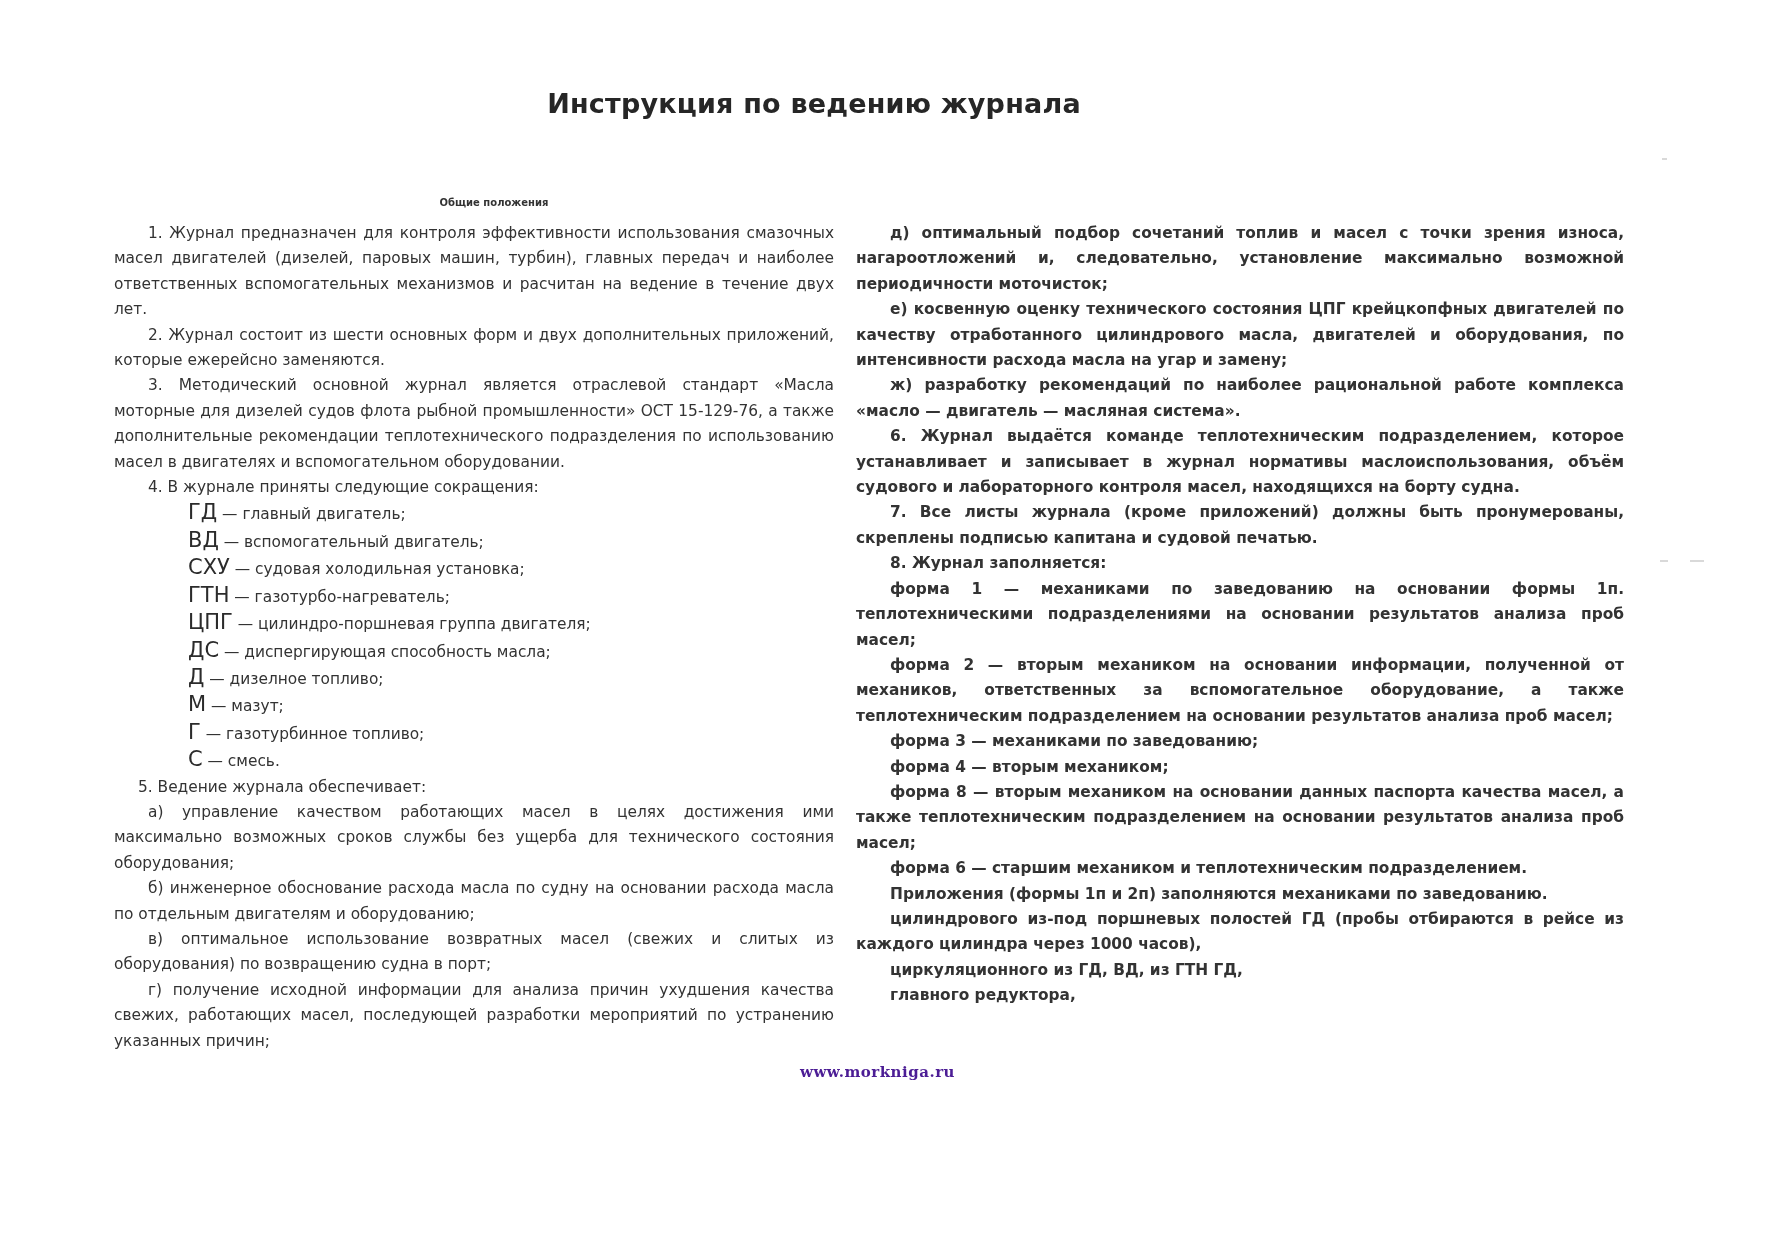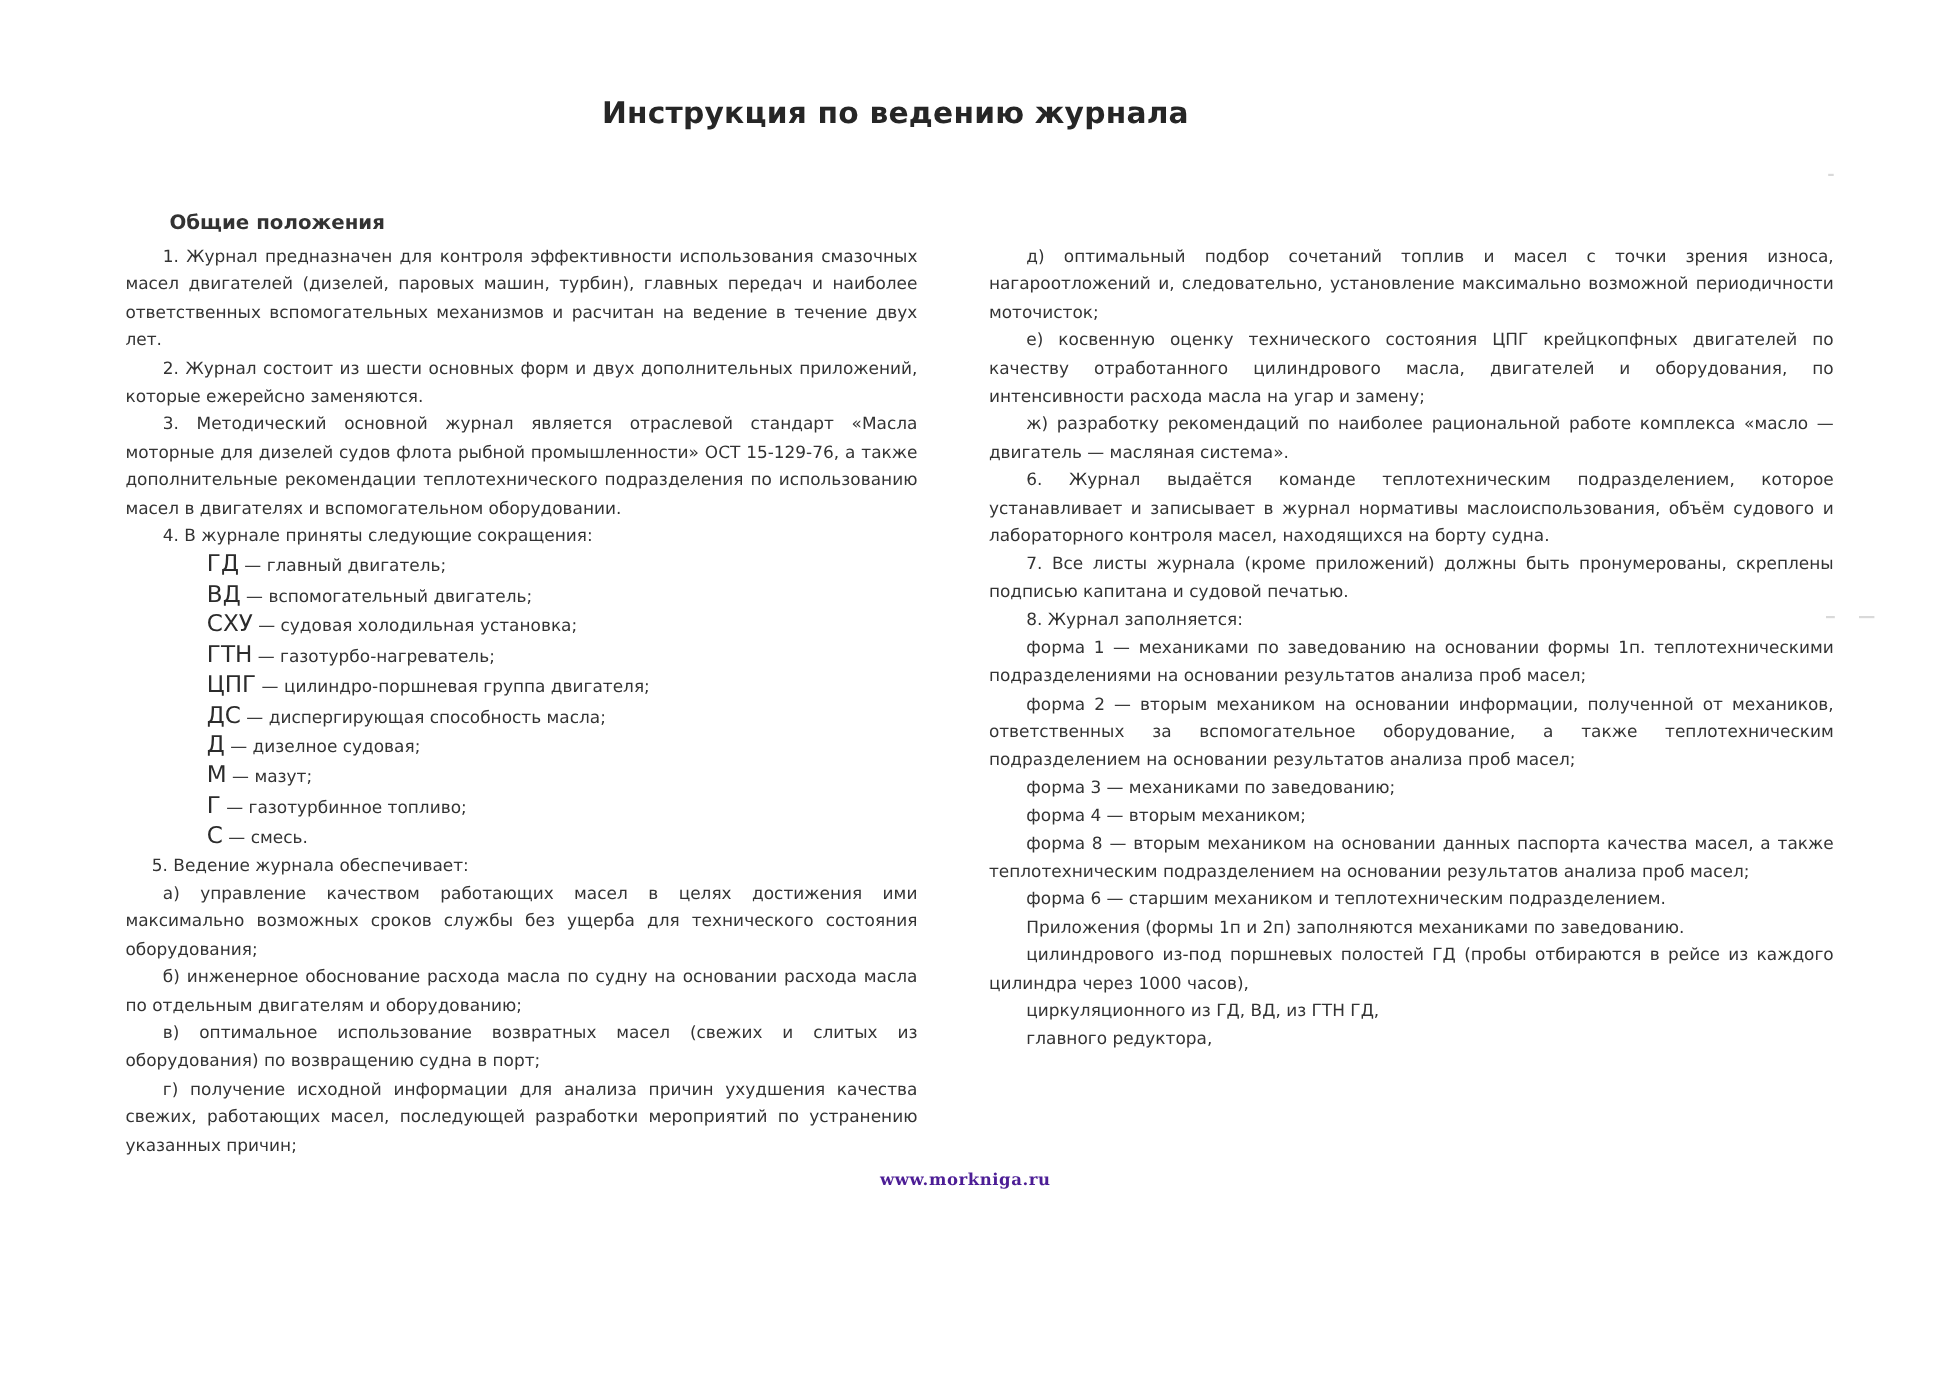--- a/index.html
+++ b/index.html
@@ -10,23 +10,23 @@
   .title {
     position:absolute; top:88px; left:0; width:1628px; text-align:center;
     font-family:"DejaVu Sans", sans-serif; font-weight:bold; font-size:27px; color:#262626;
     letter-spacing:0.2px;
   }
   .col {
     position:absolute; top:190px;
     font-size:15.4px; line-height:25.4px; color:#333;
   }
   .col.left { left:114px; width:720px; }
-  .col.right { left:899px; width:768px; top:221px; }
+  .col.right { left:856px; width:768px; top:221px;font-weight:bold; }
   .section-head {
-    text-align:left; font-weight:bold; font-size:18px; padding-left:40px; height:31px; line-height:25px;
+    text-align:center; font-weight:bold; font-size:10px; padding-left:40px; height:31px; line-height:25px;
   }
   .p { text-align:justify; text-indent:34px; margin:0; }
   .abbr { padding-left:74px; margin:0; }
   .abbr .key { font-size:21px; color:#2b2b2b; }
   .watermark {
     position:absolute; top:1063px; left:800px; font-family:"DejaVu Serif", serif; font-weight:bold;
     font-size:15px; color:#4c1d95; letter-spacing:0.5px;
   }
   .speck { position:absolute; width:5px; height:2px; background:#d9d9d9; }
 </style>
@@ -41,21 +41,21 @@
   <p class="p">2. Журнал состоит из шести основных форм и двух дополнительных приложений, которые ежерейсно заменяются.</p>
   <p class="p">3. Методический основной журнал является отраслевой стандарт «Масла моторные для дизелей судов флота рыбной промышленности» ОСТ 15-129-76, а также дополнительные рекомендации теплотехнического подразделения по использованию масел в двигателях и вспомогательном оборудовании.</p>
   <p class="p">4. В журнале приняты следующие сокращения:</p>
   <div>
     <p class="abbr"><span class="key">ГД</span><span> — главный двигатель;</span></p>
     <p class="abbr"><span class="key">ВД</span><span> — вспомогательный двигатель;</span></p>
     <p class="abbr"><span class="key">СХУ</span><span> — судовая холодильная установка;</span></p>
     <p class="abbr"><span class="key">ГТН</span><span> — газотурбо-нагреватель;</span></p>
     <p class="abbr"><span class="key">ЦПГ</span><span> — цилиндро-поршневая группа двигателя;</span></p>
     <p class="abbr"><span class="key">ДС</span><span> — диспергирующая способность масла;</span></p>
-    <p class="abbr"><span class="key">Д</span><span> — дизелное судовая;</span></p>
+    <p class="abbr"><span class="key">Д</span><span> — дизелное топливо;</span></p>
     <p class="abbr"><span class="key">М</span><span> — мазут;</span></p>
     <p class="abbr"><span class="key">Г</span><span> — газотурбинное топливо;</span></p>
     <p class="abbr"><span class="key">С</span><span> — смесь.</span></p>
   </div>
   <p class="p" style="text-indent:24px">5. Ведение журнала обеспечивает:</p>
   <p class="p">а) управление качеством работающих масел в целях достижения ими максимально возможных сроков службы без ущерба для технического состояния оборудования;</p>
   <p class="p">б) инженерное обоснование расхода масла по судну на основании расхода масла по отдельным двигателям и оборудованию;</p>
   <p class="p">в) оптимальное использование возвратных масел (свежих и слитых из оборудования) по возвращению судна в порт;</p>
   <p class="p">г) получение исходной информации для анализа причин ухудшения качества свежих, работающих масел, последующей разработки мероприятий по устранению указанных причин;</p>
 </div>

